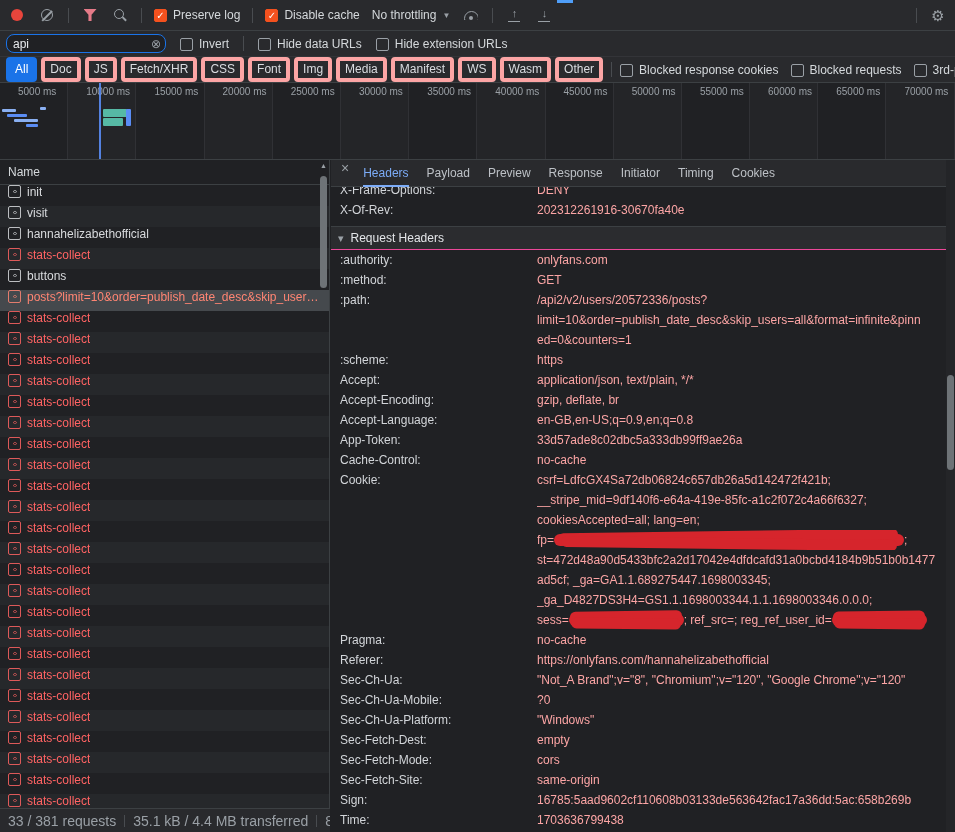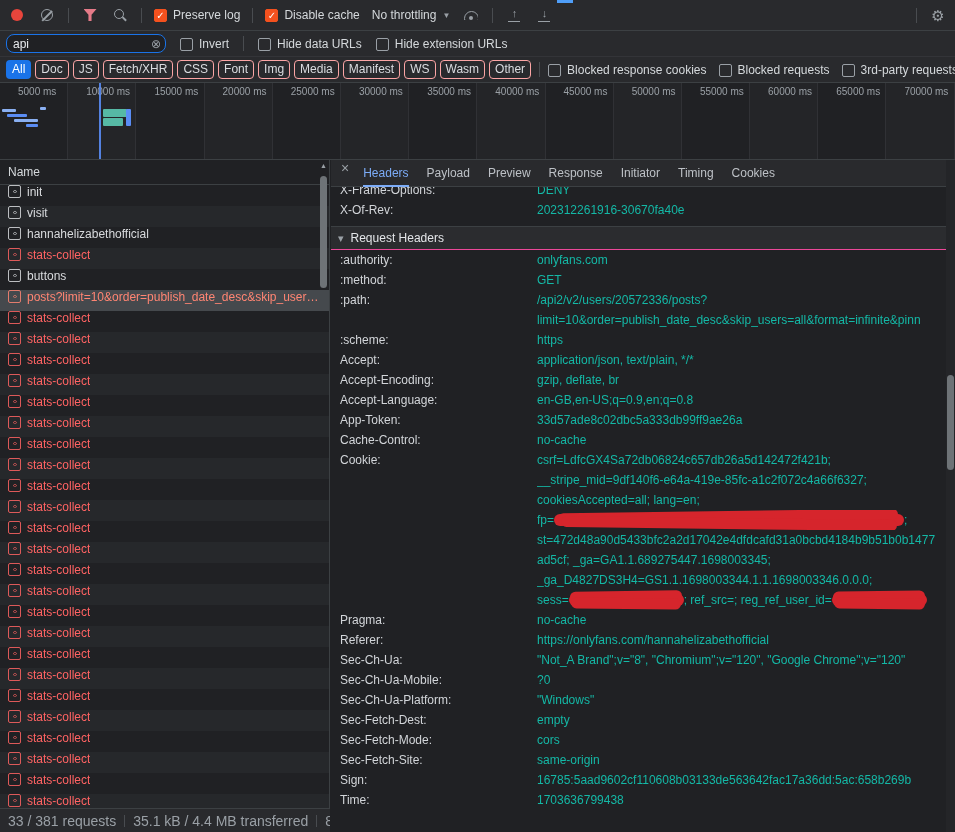--- a/index.html
+++ b/index.html
@@ -42,21 +42,21 @@
   .dd{display:inline-flex;align-items:center;gap:6px;color:#d5d9dc;cursor:pointer}
 
   
   .search-box{display:flex;align-items:center;width:160px;height:19px;margin-left:6px;border:1px solid var(--focus-blue,#1a73e8);border-radius:8px;background:#202124;padding:0 4px 0 6px}
   .search-box input{flex:1;min-width:0;background:transparent;border:none;outline:none;color:#e8eaed;font-family:inherit;font-size:12px}
   .clear-x{color:#9aa0a6;font-size:12px;cursor:pointer}
   .clear-x::after{content:"⊗"}
 
   
   .pills{display:flex;align-items:center;gap:4px}
-  .pill{border:1px solid #fca5a5;border-radius:4px;padding:1px 5px;color:#dadce0;background:transparent;font-size:12px;line-height:15px;font-family:inherit;cursor:pointer}
+  .pill{border:4px solid #fca5a5;border-radius:4px;padding:1px 5px;color:#dadce0;background:transparent;font-size:12px;line-height:15px;font-family:inherit;cursor:pointer}
   .pill.active{background:var(--selected-filter-bg,#1a73e8);border-color:transparent;color:#fff}
   .extra-cbs{display:flex;align-items:center;gap:12px}
 
   
   .timeline{position:absolute;top:83px;left:0;right:0;height:77px;border-bottom:1px solid #3c4043;overflow:hidden;background:#202124}
   .tl-cols{display:flex;height:100%}
   .tl-col{flex:0 0 68.2px;border-right:1px solid #303135;padding:3px 0 0 18px;color:#9aa0a6;font-size:10px;white-space:nowrap;overflow:visible}
   .tl-col:nth-child(even){background:rgba(255,255,255,0.02)}
   .tl-bar{position:absolute;border-radius:1px}
   .tl-blue{background:var(--timeline-blue,#5a8df5)}
@@ -94,21 +94,21 @@
   .close-x::after{content:"×"}
   .tabs-holder{display:flex;align-items:center;gap:18px;height:100%}
   .dtab{color:#bdc1c6;height:27px;line-height:27px;position:relative;cursor:pointer}
   .dtab.active{color:var(--tab-accent,#7cacf8)}
   .dtab.active::after{content:"";position:absolute;left:0;right:0;bottom:0;height:2px;background:var(--tab-accent,#7cacf8)}
 
   .dcontent{position:absolute;top:27px;left:0;right:9px;bottom:0;overflow:hidden}
   .hrow{display:flex}
   .hrow.clip{margin-top:-7px}
   .hname{flex:0 0 206px;padding-left:9px;line-height:20px;color:#d2d5d9;white-space:nowrap;overflow:hidden}
-  .hval{flex:1;color:#14b8a6;overflow:hidden}
+  .hval{flex:1;color:#fca5a5;overflow:hidden}
   .hval.single{line-height:20px;white-space:nowrap}
   .vline{line-height:20px;white-space:nowrap;overflow:hidden}
   .section-head{height:24px;display:flex;align-items:center;gap:7px;background:#2b2c2f;border-top:1px solid #3c4043;border-bottom:1px solid #ec4899;padding-left:7px;color:#e3e5e8;margin-top:6px;cursor:pointer}
   .section-head .caret{font-size:9px;color:#9aa0a6}
   .section-head .caret::after{content:"▾";font-size:11px}
 
   .redact{display:inline-block;height:12px;border-radius:7px;background:var(--redaction-red,#d6252c);vertical-align:-2px;position:relative}
   .redact::before{content:"";position:absolute;left:1%;top:-3px;width:97%;height:11px;border-radius:7px;background:var(--redaction-red,#d6252c);transform:rotate(-0.8deg)}
   .redact::after{content:"";position:absolute;left:2%;bottom:-3px;width:96%;height:11px;border-radius:7px;background:var(--redaction-red,#d6252c);transform:rotate(0.7deg)}
 
@@ -424,20 +424,21 @@
             <span class="hname">:method:</span>
             <span class="hval">
               <div class="vline">GET</div>
             </span>
           </div>
           <div class="hrow">
             <span class="hname">:path:</span>
             <span class="hval">
               <div class="vline">/api2/v2/users/20572336/posts?</div>
               <div class="vline">limit=10&amp;order=publish_date_desc&amp;skip_users=all&amp;format=infinite&amp;pinn</div>
+              <div class="vline">ed=0&amp;counters=1</div>
             </span>
           </div>
           <div class="hrow">
             <span class="hname">:scheme:</span>
             <span class="hval">
               <div class="vline">https</div>
             </span>
           </div>
           <div class="hrow">
             <span class="hname">Accept:</span>

